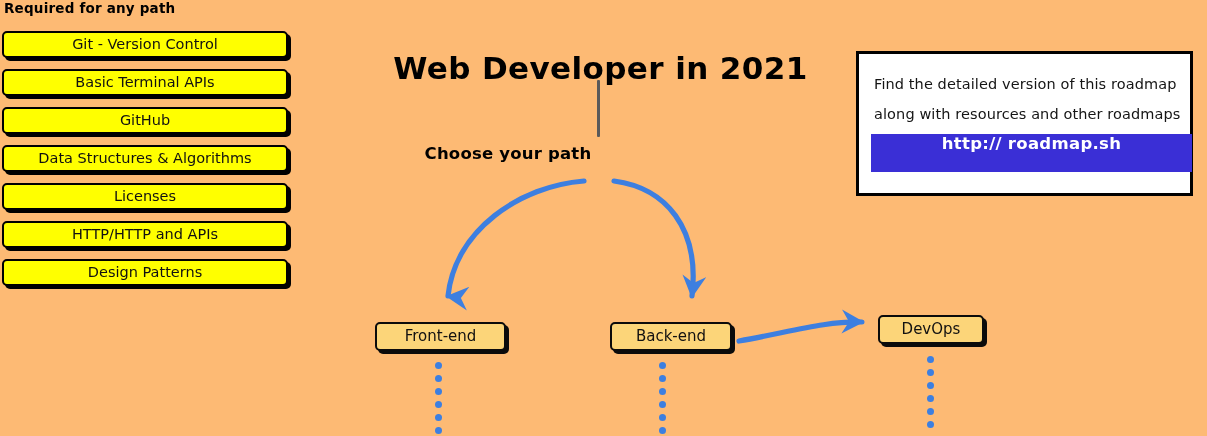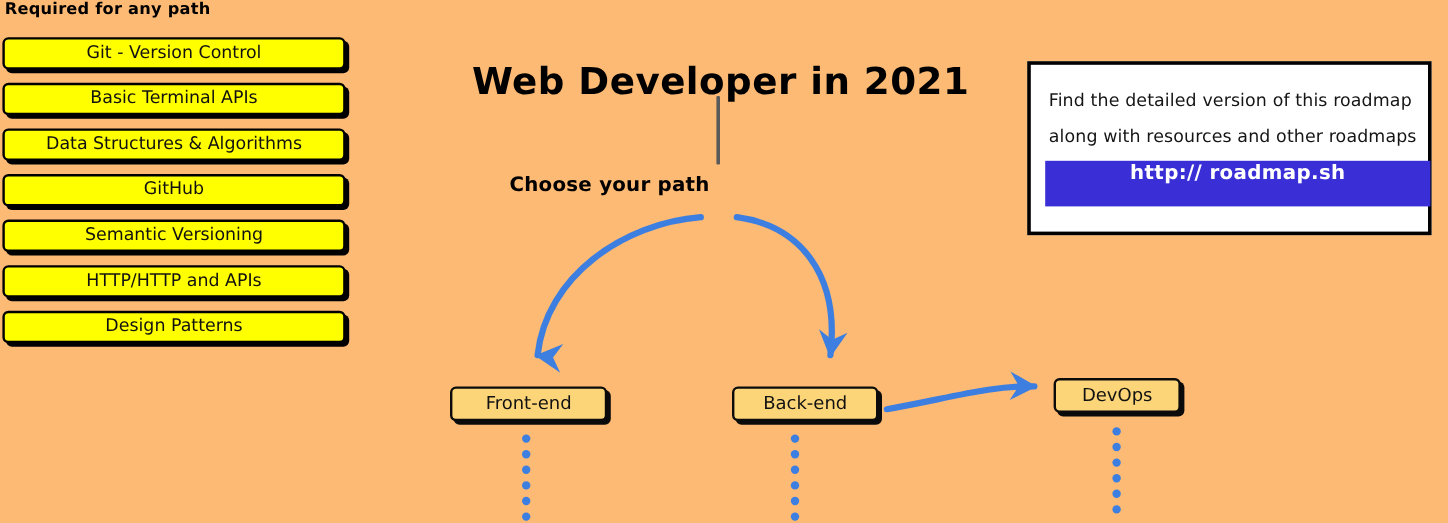--- a/index.html
+++ b/index.html
@@ -208,31 +208,31 @@
 
     <div class="req-item">
       <span class="req-item-label">Git - Version Control</span>
     </div>
 
     <div class="req-item">
       <span class="req-item-label">Basic Terminal APIs</span>
     </div>
 
     <div class="req-item">
+      <span class="req-item-label">GitHub</span>
+    </div>
+
+    <div class="req-item">
       <span class="req-item-label">Data Structures &amp; Algorithms</span>
     </div>
 
     <div class="req-item">
-      <span class="req-item-label">GitHub</span>
-    </div>
-
-
-    <div class="req-item">
-      <span class="req-item-label">Semantic Versioning</span>
-    </div>
+      <span class="req-item-label">Licenses</span>
+    </div>
+
 
 
     <div class="req-item">
       <span class="req-item-label">HTTP/HTTP and APIs</span>
     </div>
 
     <div class="req-item">
       <span class="req-item-label">Design Patterns</span>
     </div>
 

